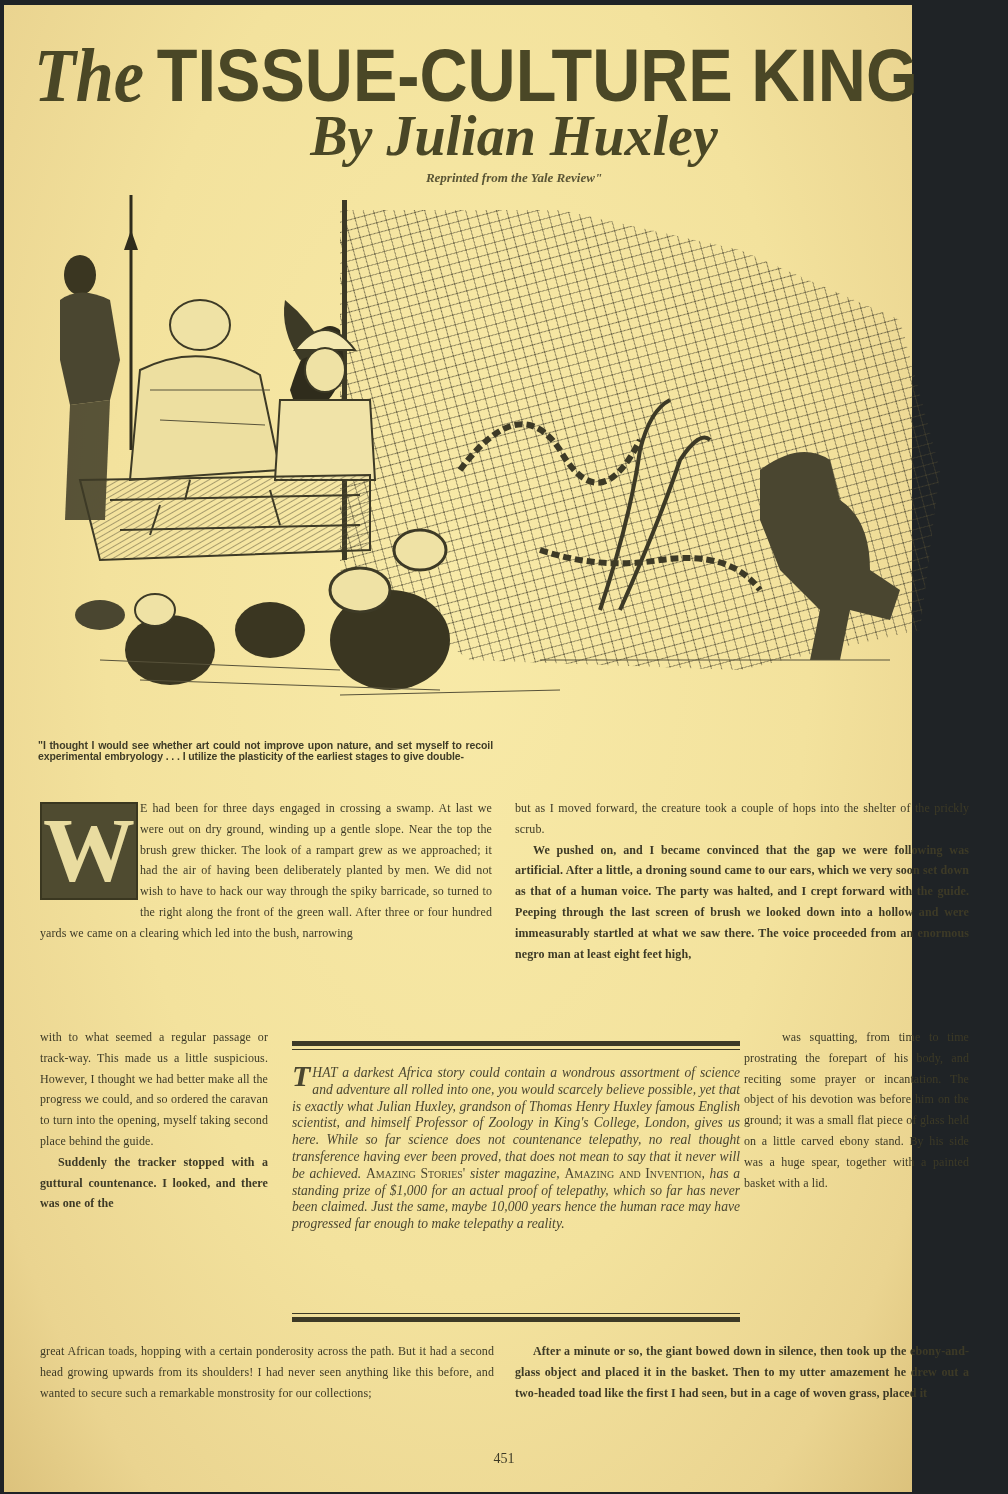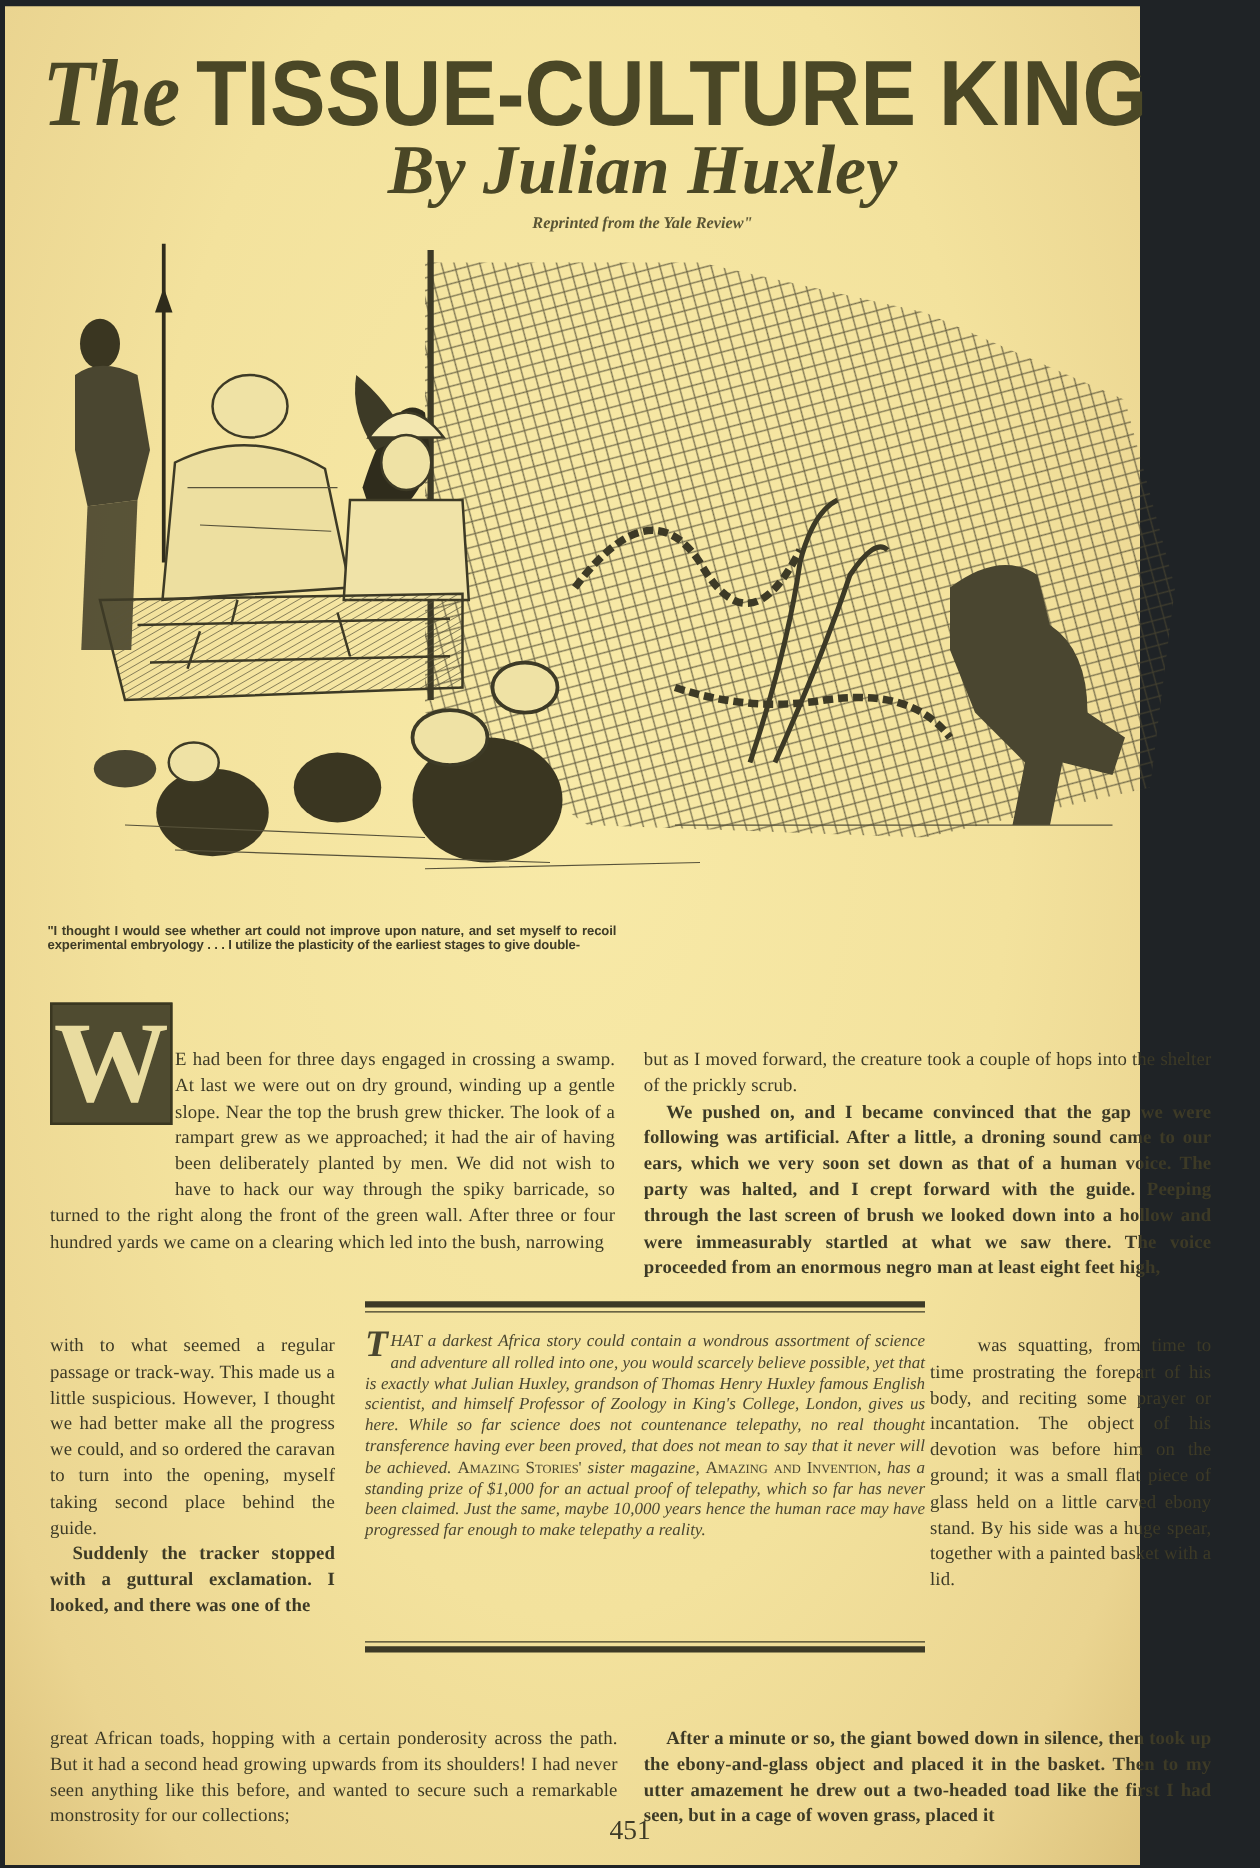--- a/index.html
+++ b/index.html
@@ -27,22 +27,22 @@
     font-style:italic; font-weight:bold; font-size:13px; color:#5a5535;
   }
   .illustration { position:absolute; left:36px; top:185px; width:930px; height:535px; }
   .caption {
     position:absolute; top:735px; font-family:"Liberation Sans", sans-serif; font-weight:bold;
     font-size:10.5px; line-height:11px; color:#3f3c27; letter-spacing:-0.1px;
   }
   .caption.left { left:34px; width:455px; text-align:justify; }
   .caption.right { left:514px; width:452px; text-align:justify; }
   .col {
-    position:absolute; font-size:15px; line-height:20.8px; color:#3d3a26;
-    text-align:justify; letter-spacing:0.1px;margin-top:40px;
+    position:absolute; font-size:12px; line-height:20.8px; color:#3d3a26;
+    text-align:justify; letter-spacing:0.1px;
   }
   .col p { margin:0; }
   .indent { text-indent:18px;font-weight:bold; }
   .dropcap {
     position:absolute; left:36px; top:797px; width:94px; height:94px;
     background:#4f4b30; border:2px solid #3a3720;
   }
   .dropcap span {
     position:absolute; left:0; top:-4px; width:94px; text-align:center;
     font-family:"Liberation Serif", serif; font-size:92px; line-height:100px; font-weight:bold;
@@ -52,21 +52,21 @@
   .boxrule .thick { height:5px; background:#3d3a26; }
   .boxrule .thin { height:1px; background:#3d3a26; margin-top:3px; }
   .box {
     position:absolute; left:288px; top:1060px; width:448px;
     font-style:italic; font-size:13.6px; line-height:16.8px; color:#4a4630; text-align:justify;
   }
   .box .bigT { font-size:30px; float:left; line-height:22px; margin-right:2px; font-style:italic; font-weight:bold; }
   .sc { font-variant:small-caps; font-style:normal; }
   .pagenum {
     position:absolute; left:470px; top:1446px; width:60px; text-align:center;
-    font-size:22px; color:#3d3a26; font-family:"Liberation Serif", serif;
+    font-size:14px; color:#3d3a26; font-family:"Liberation Serif", serif;
   }
 </style>
 </head>
 <body>
 
 <div class="page">
 
   <div class="title"><span class="the">The</span><span>TISSUE-CULTURE KING</span></div>
   <div class="byline">By Julian Huxley</div>
   <div class="reprint">Reprinted from the Yale Review"</div>
@@ -134,21 +134,21 @@
     <p>E had been for three days engaged in crossing a swamp. At last we were out on dry ground, winding up a gentle slope. Near the top the brush grew thicker. The look of a rampart grew as we approached; it had the air of having been deliberately planted by men. We did not wish to have to hack our way through the spiky barricade, so turned to the right along the front of the green wall. After three or four hundred yards we came on a clearing which led into the bush, narrowing</p>
   </div>
 
   <div class="col" style="left:511px; top:793px; width:454px;">
     <p>but as I moved forward, the creature took a couple of hops into the shelter of the prickly scrub.</p>
     <p class="indent">We pushed on, and I became convinced that the gap we were following was artificial. After a little, a droning sound came to our ears, which we very soon set down as that of a human voice. The party was halted, and I crept forward with the guide. Peeping through the last screen of brush we looked down into a hollow and were immeasurably startled at what we saw there. The voice proceeded from an enormous negro man at least eight feet high,</p>
   </div>
 
   <div class="col" style="left:36px; top:1022px; width:228px;">
     <p>with to what seemed a regular passage or track-way. This made us a little suspicious. However, I thought we had better make all the progress we could, and so ordered the caravan to turn into the opening, myself taking second place behind the guide.</p>
-    <p class="indent">Suddenly the tracker stopped with a guttural exclamation. I looked, and there was one of the</p>
+    <p class="indent">Suddenly the tracker stopped with a guttural countenance. I looked, and there was one of the</p>
   </div>
 
   <div class="boxrule" style="top:1036px;">
       <div class="thick"></div>
       <div class="thin"></div>
     </div>
   <div class="box">
     <span class="bigT">T</span><span>HAT a darkest Africa story could contain a wondrous assortment of science and adventure all rolled into one, you would scarcely believe possible, yet that is exactly what Julian Huxley, grandson of Thomas Henry Huxley famous English scientist, and himself Professor of Zoology in King's College, London, gives us here. While so far science does not countenance telepathy, no real thought transference having ever been proved, that does not mean to say that it never will be achieved.</span>
     <span class="sc">Amazing Stories'</span><span> sister magazine, </span><span class="sc">Amazing and Invention</span><span>, has a standing prize of $1,000 for an actual proof of telepathy, which so far has never been claimed. Just the same, maybe 10,000 years hence the human race may have progressed far enough to make telepathy a reality.</span>
   </div>

